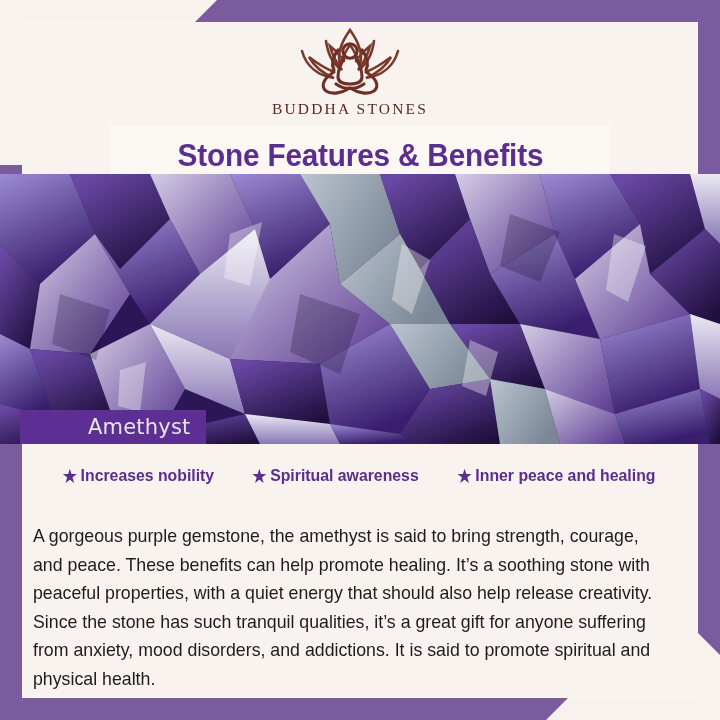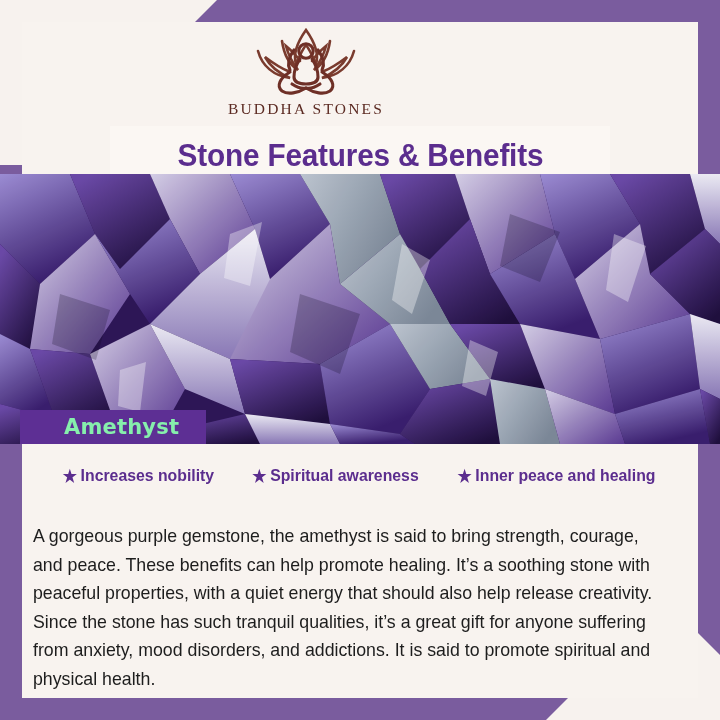--- a/index.html
+++ b/index.html
@@ -61,20 +61,21 @@
     background: #f8f3ef;
   }
 
   
   .brand {
     position: absolute;
     top: 24px;
     left: 0;
     width: 612px;
     text-align: center;
+    padding-left: 44px;
   }
   .logo-mark {
     display: block;
     margin: 0 auto;
   }
   .brand-name {
     display: block;
     margin-top: 2px;
     font-family: "Liberation Serif", serif;
     font-size: 15.5px;
@@ -121,24 +122,24 @@
     position: absolute;
     left: 20px;
     top: 410px;
     width: 186px;
     height: 34px;
     background: #5d2f94;
     display: flex;
     align-items: center;
   }
   .stone-label-text {
-    color: #86efac;
+    color: #e5e5e5;
     font-size: 21px;
-    font-weight: bold;
-    padding-left: 44px;
+    font-weight: normal;
+    padding-left: 68px;
     letter-spacing: 0.2px;
     font-family: "DejaVu Sans", sans-serif;
   }
 
   
   .benefits {
     position: absolute;
     top: 466px;
     left: 22px;
     width: 676px;

